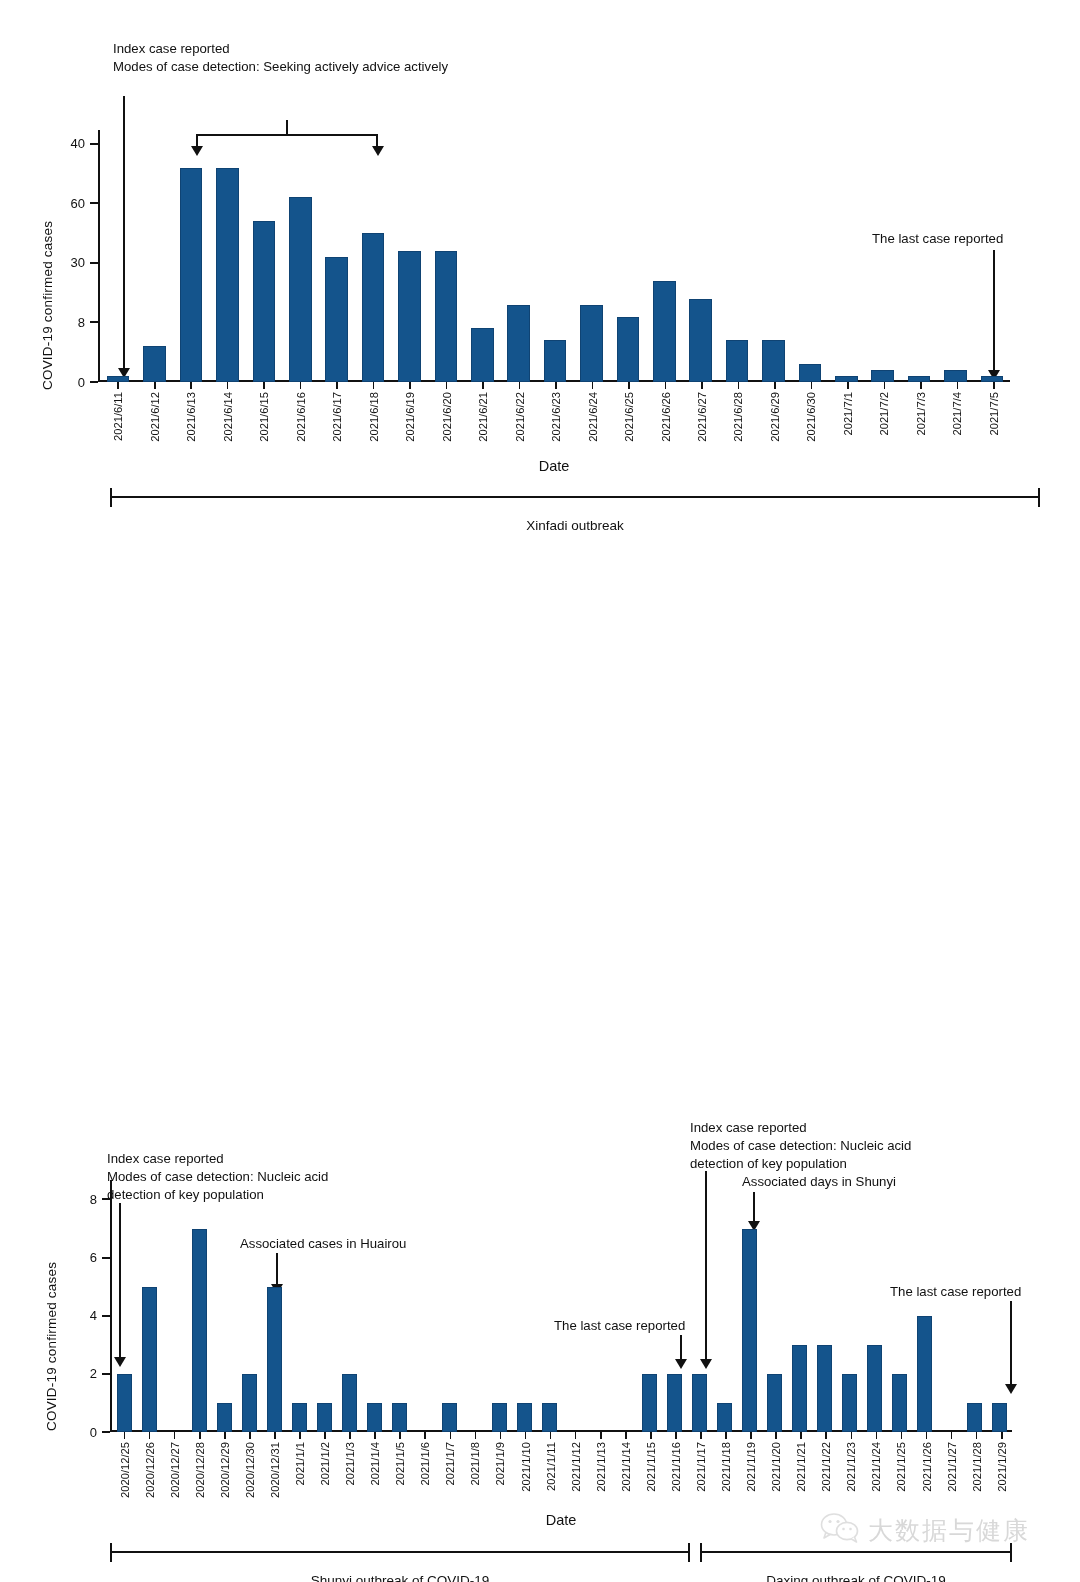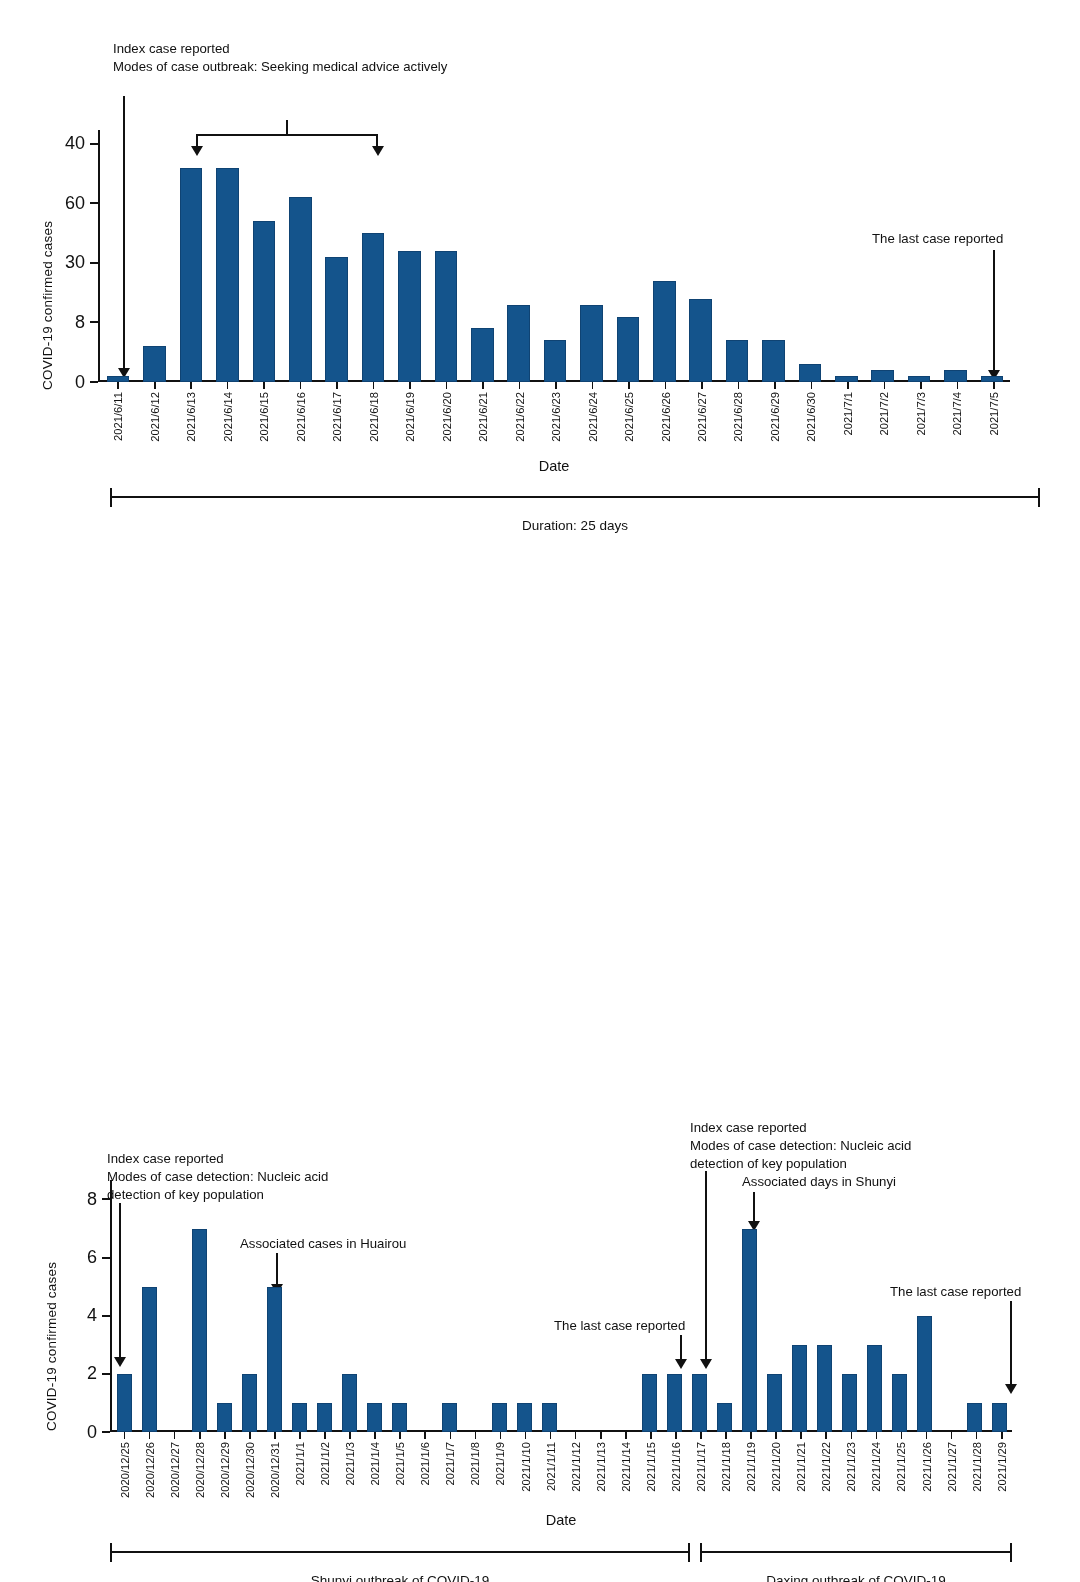--- a/index.html
+++ b/index.html
@@ -25,21 +25,21 @@
   }
   .axis-x{
     position:absolute;left:0;right:0;bottom:0;height:2.2px;background:#111;
   }
   .ytick{
     position:absolute;right:100%;height:0;
     display:flex;align-items:center;justify-content:flex-end;
   }
   .ytick .tkline{display:block;width:8px;height:2px;background:#111;}
   .ytick .tklab{
-    font-size:18px;margin-right:5px;color:#111;white-space:nowrap;
+    font-size:13px;margin-right:5px;color:#111;white-space:nowrap;
   }
   .bars{
     position:absolute;left:2px;right:0;top:0;bottom:0;
     display:flex;align-items:flex-end;
   }
   .slot{flex:1 1 0;height:100%;position:relative;display:flex;align-items:flex-end;justify-content:center;}
   .bar{
     width:62%;background:#14548c;border:1px solid #0f4373;box-sizing:border-box;
   }
   .xticks{
@@ -95,21 +95,21 @@
 <body>
 
 <div class="figure">
 
   <div class="panel" style="top:0;height:560px;">
 
     <div class="ylabel" style="left:40px;top:170px;height:220px;">COVID-19 confirmed cases</div>
 
     <div class="anno" style="left:113px;top:40px;">
       <div>Index case reported</div>
-      <div>Modes of case outbreak: Seeking medical advice actively</div>
+      <div>Modes of case detection: Seeking actively advice actively</div>
     </div>
     <div class="anno" style="left:872px;top:230px;">The last case reported</div>
 
     <div class="arrow" style="left:118px;top:96px;height:285px;">
       <div class="shaft" style="height:272px;"></div>
       <div class="head" style="top:272px;"></div>
     </div>
 
     <div class="arrow" style="left:988px;top:250px;height:133px;">
       <div class="shaft" style="height:120px;"></div>
@@ -334,21 +334,21 @@
           <div class="xlab">2021/7/5</div>
         </div>
       </div>
     <div class="xtitle" style="left:98px;width:912px;top:458px;">Date</div>
 
     <div class="dur" style="left:110px;width:930px;top:488px;">
       <div class="line"></div>
         <div class="capL"></div>
         <div class="capR"></div>
       <div class="txt">
-        <div>Duration: 25 days</div>
+        <div>Xinfadi outbreak</div>
       </div>
     </div>
   </div>
 
   <div class="panel" style="top:556px;height:510px;">
 
     <div class="ylabel" style="left:44px;top:655px;height:220px;">COVID-19 confirmed cases</div>
 
     <div class="anno" style="left:107px;top:594px;">
       <div>Index case reported</div>
@@ -681,14 +681,29 @@
   </div>
 
   <div class="panel" style="top:1080px;height:500px;">
 
     <div class="dur" style="left:110px;width:900px;top:1465px;">
       
       
     </div>
   </div>
 
+  <div class="watermark" style="left:820px;top:1512px;">
+    <span>
+      <svg width="40" height="32" viewBox="0 0 40 32" aria-hidden="true">
+        <ellipse cx="14" cy="12.5" rx="12.5" ry="10.5" fill="none" stroke="#c5c5c5" stroke-width="1.6"></ellipse>
+        <path d="M6 20 L4 26 L10.5 22.2" fill="none" stroke="#c5c5c5" stroke-width="1.6" stroke-linejoin="round"></path>
+        <circle cx="10" cy="9.5" r="1.6" fill="#c5c5c5"></circle>
+        <circle cx="18" cy="9.5" r="1.6" fill="#c5c5c5"></circle>
+        <ellipse cx="27" cy="19" rx="10.5" ry="8.6" fill="#ffffff" stroke="#c5c5c5" stroke-width="1.6"></ellipse>
+        <path d="M34.5 25 L36.5 30 L31 26.8" fill="#ffffff" stroke="#c5c5c5" stroke-width="1.6" stroke-linejoin="round"></path>
+        <circle cx="23.5" cy="17" r="1.3" fill="#c5c5c5"></circle>
+        <circle cx="30.5" cy="17" r="1.3" fill="#c5c5c5"></circle>
+      </svg>
+    </span>
+    <span class="wm-text">大数据与健康</span>
+  </div>
 
 </div>
 
 </body></html>

